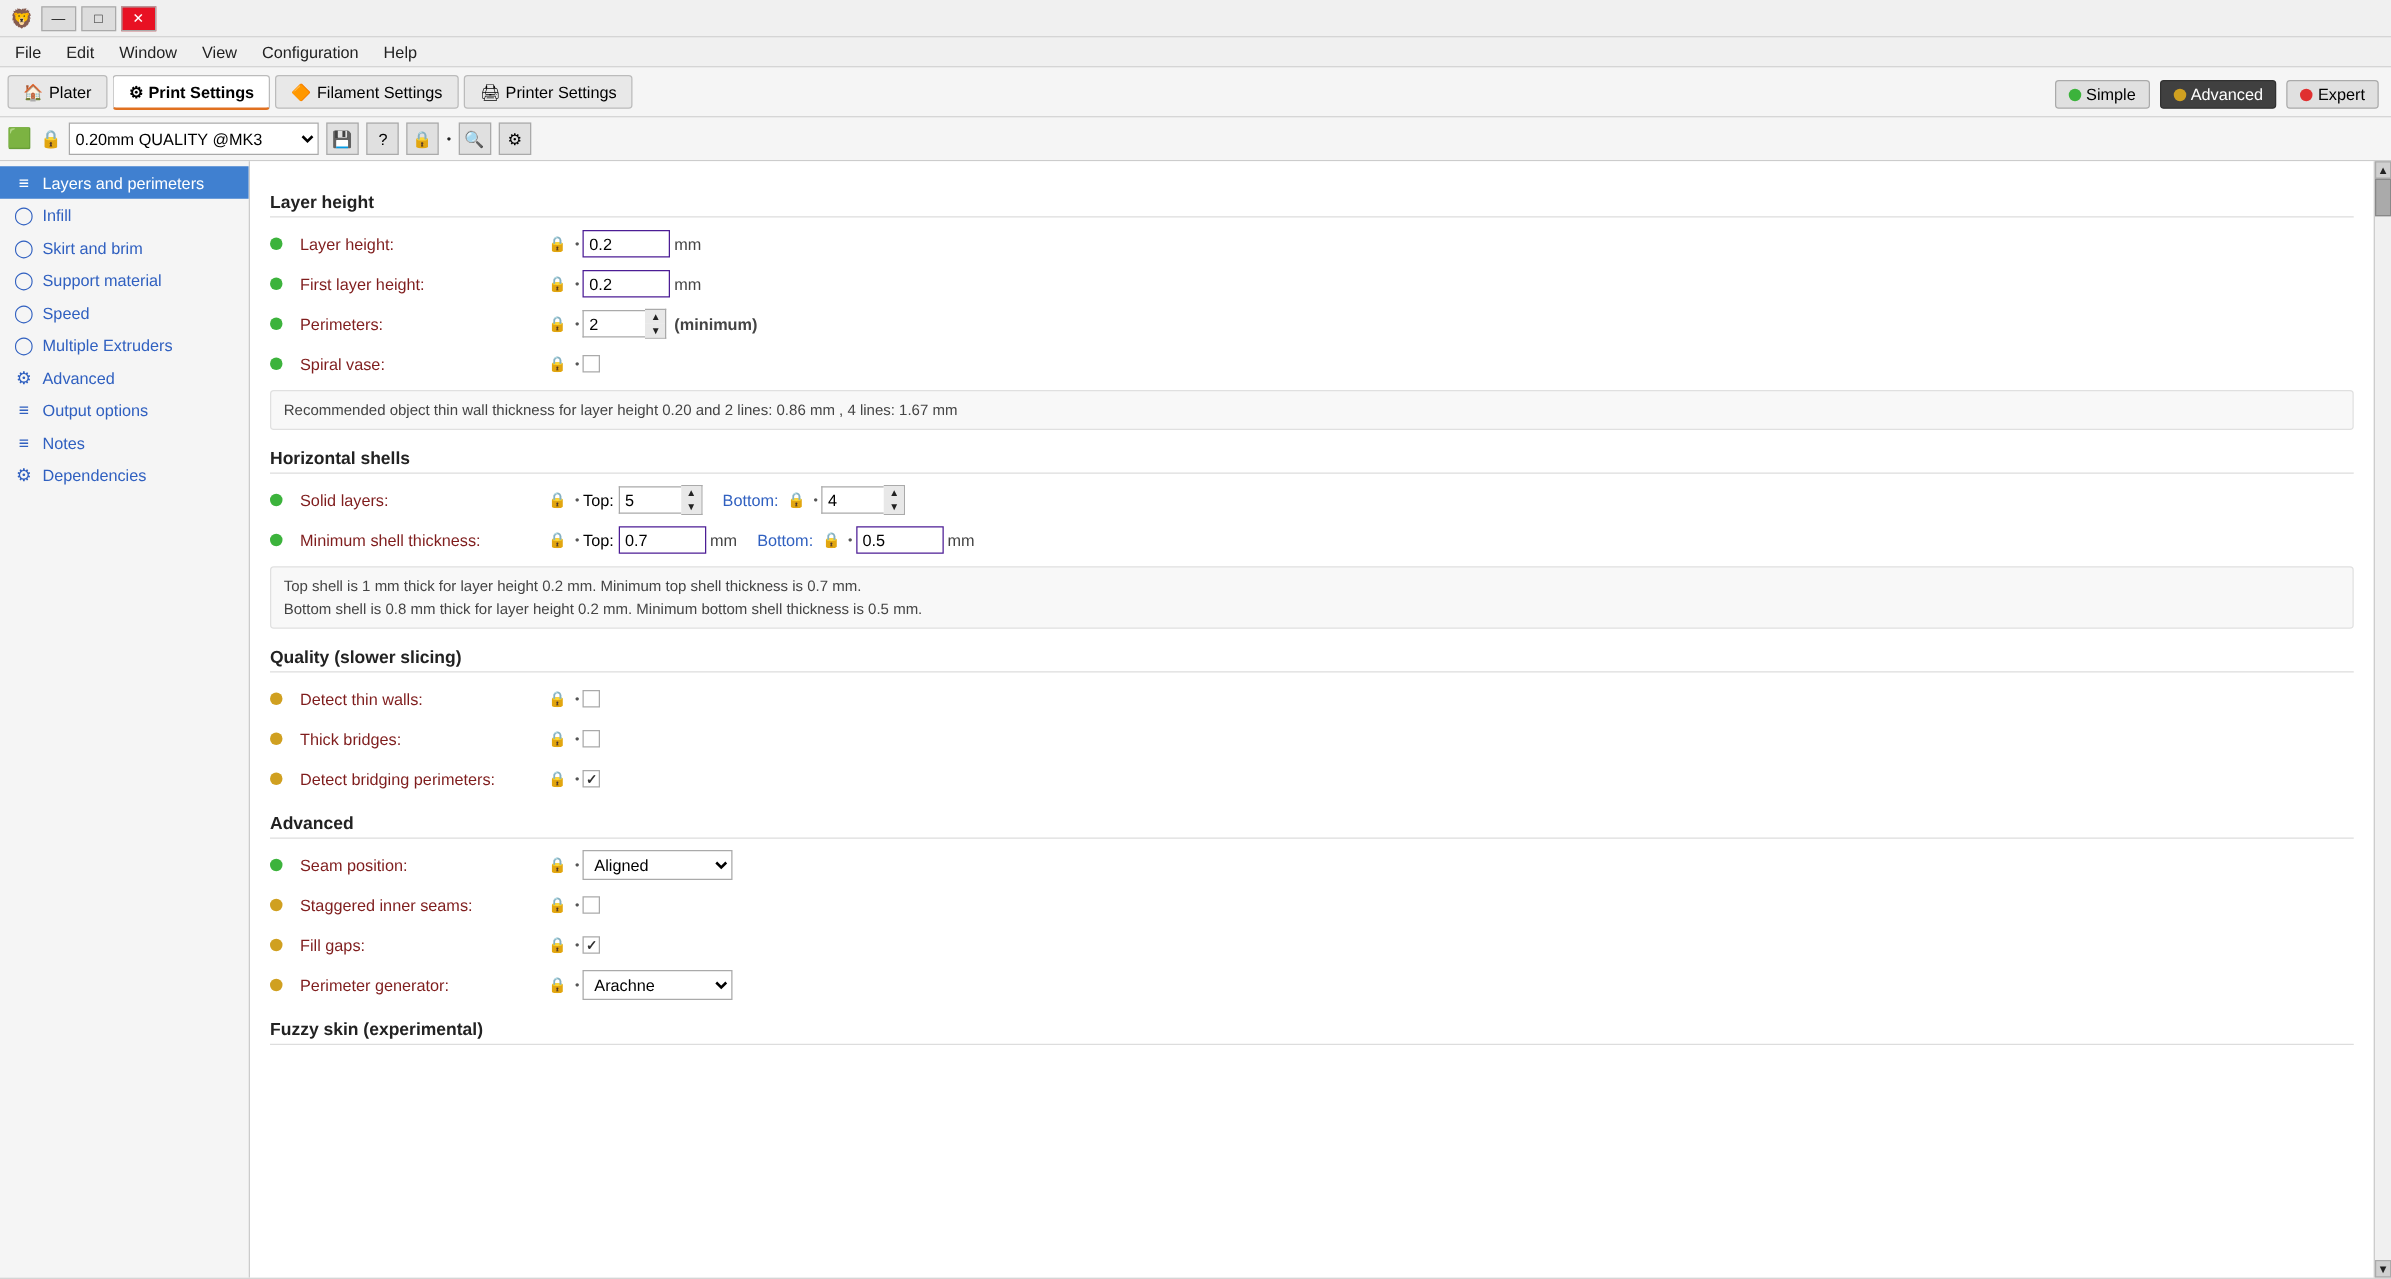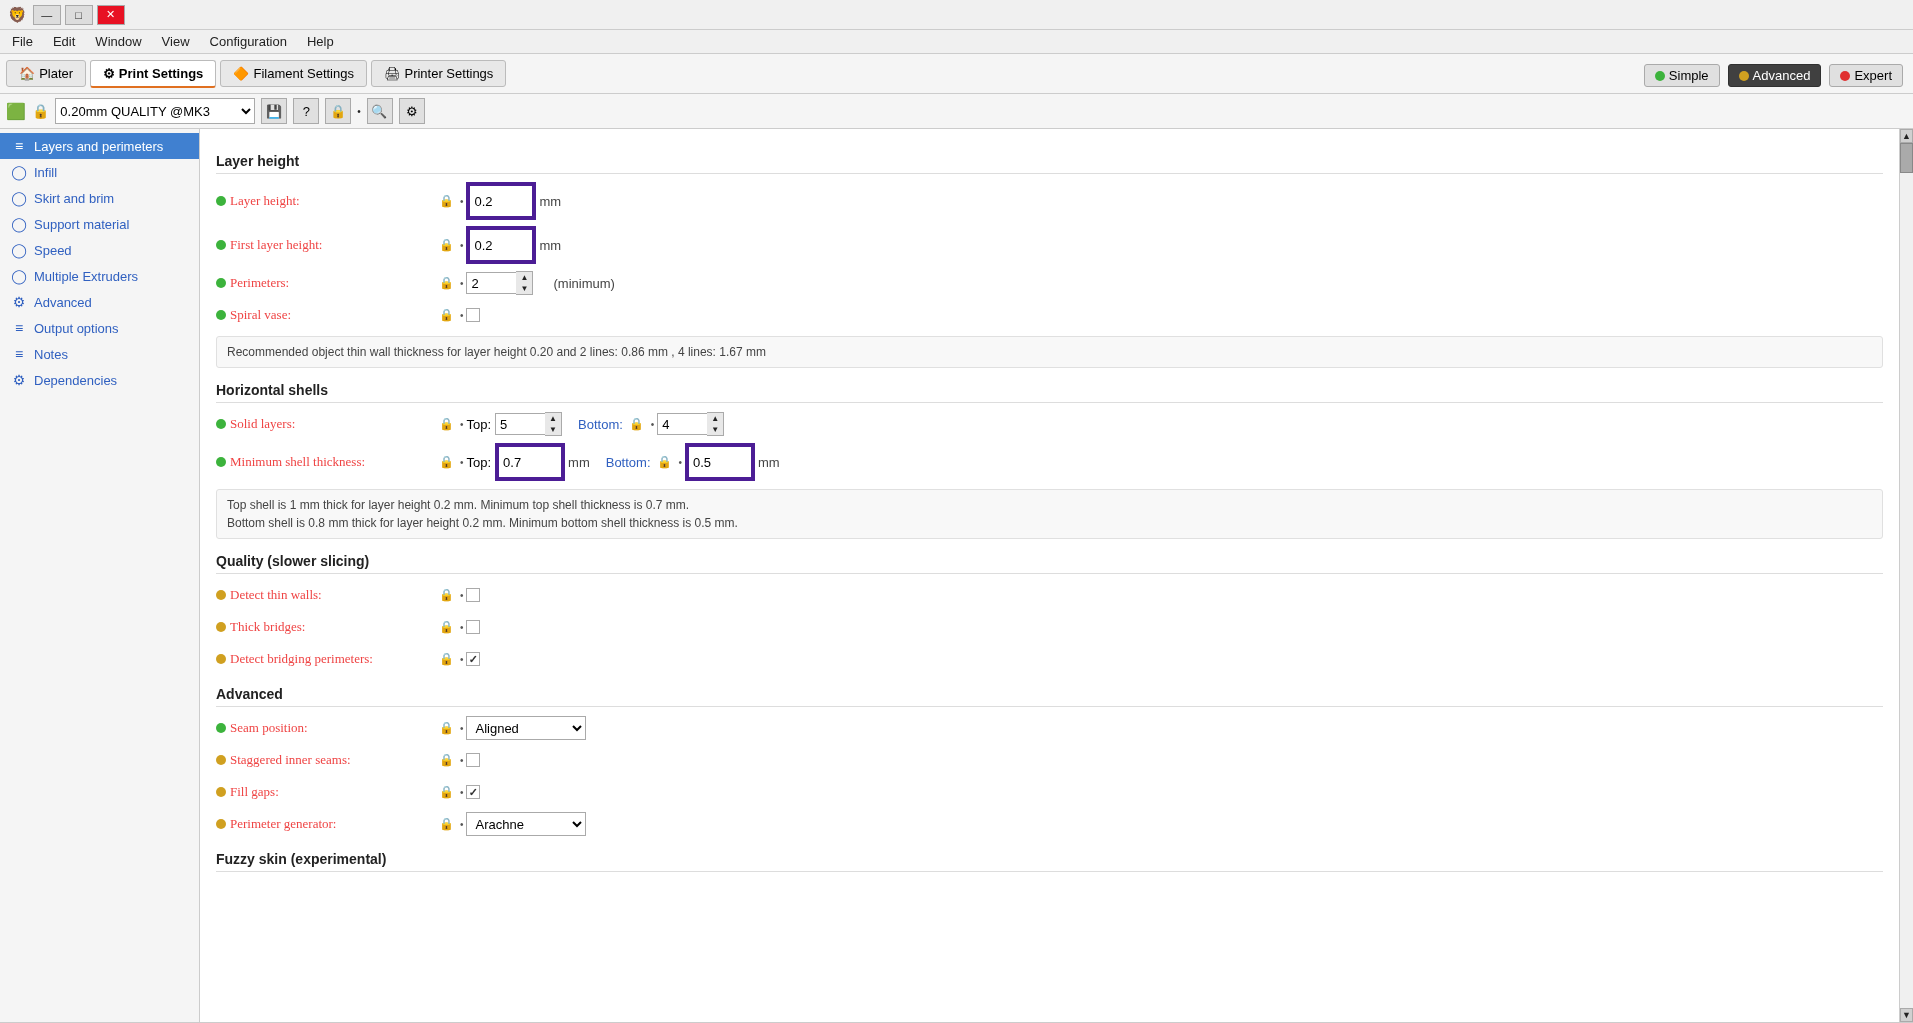--- a/index.html
+++ b/index.html
@@ -189,42 +189,41 @@
     }
 
     
     .form-row {
       display: flex;
       align-items: center;
       margin-bottom: 6px;
       min-height: 26px;
     }
     .field-label {
-      display: flex; align-items: center; gap: 4px;
+      display: flex; align-items: center; gap: 14px;
       min-width: 220px;
       font-size: 13px;
-      color: #ef4444;
-      font-family: Liberation Serif, serif;
+      color: #7f1d1d;
     }
     .field-label .dot {
       width: 10px; height: 10px;
       border-radius: 50%;
       flex-shrink: 0;
     }
     .dot-green { background: #3cb33c; }
     .dot-yellow { background: #d0a020; }
 
     .lock-icon {
       color: #888; font-size: 12px; margin: 0 3px; cursor: pointer;
     }
     .bullet { color: #555; font-size: 10px; margin: 0 3px; }
     input[type="text"], input[type="number"] {
       width: 70px;
-      height: 38px;
-      border: 4px solid #4c1d95;
+      height: 22px;
+      border: 1px solid #4c1d95;
       padding: 1px 4px;
       font-size: 13px;
       background: #fff;
     }
     .unit { font-size: 13px; color: #444; margin-left: 3px; }
 
     .spin-input {
       display: flex; align-items: center;
     }
     .spin-input input {
@@ -447,21 +446,21 @@
       </div>
       <span class="lock-icon">🔒</span>
       <span class="bullet">•</span>
       <div class="spin-input">
         <input type="text" value="2" style="width: 50px;">
         <div class="spin-btns">
           <span>▲</span>
           <span>▼</span>
         </div>
       </div>
-      <span class="unit" style="margin-left:20px;">(minimum)</span>
+      <span class="unit" style="margin-left:6px;font-weight:bold;">(minimum)</span>
     </div>
 
     <div class="form-row">
       <div class="field-label">
         <span class="dot dot-green"></span>
         <span>Spiral vase:</span>
       </div>
       <span class="lock-icon">🔒</span>
       <span class="bullet">•</span>
       <div class="checkbox-box"></div>

